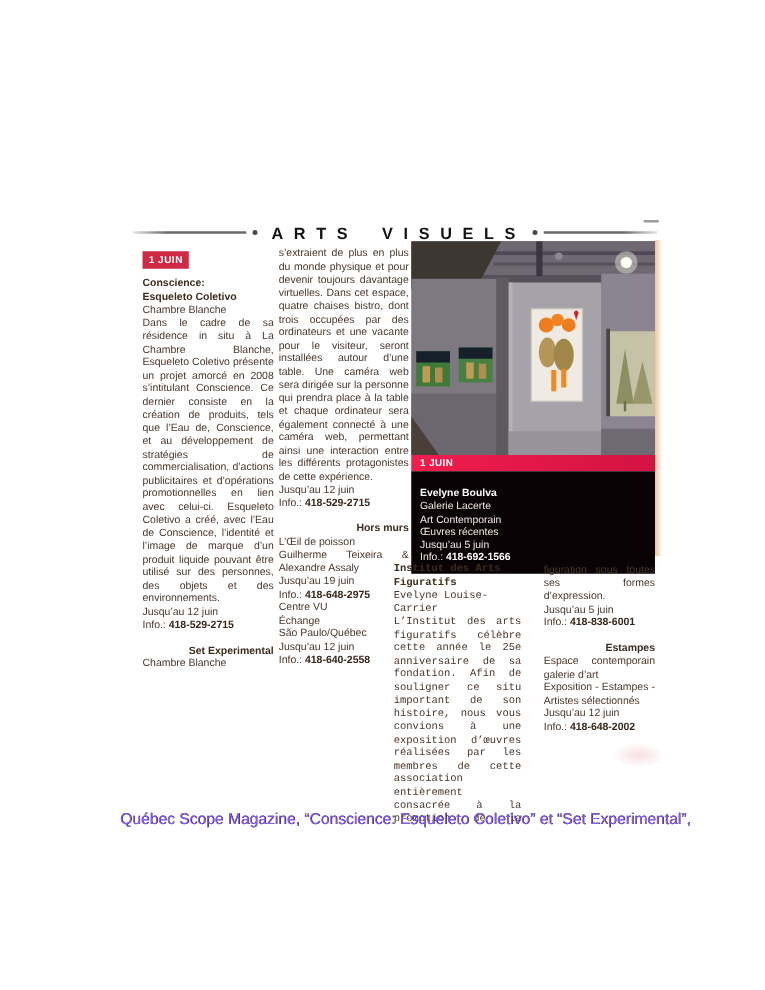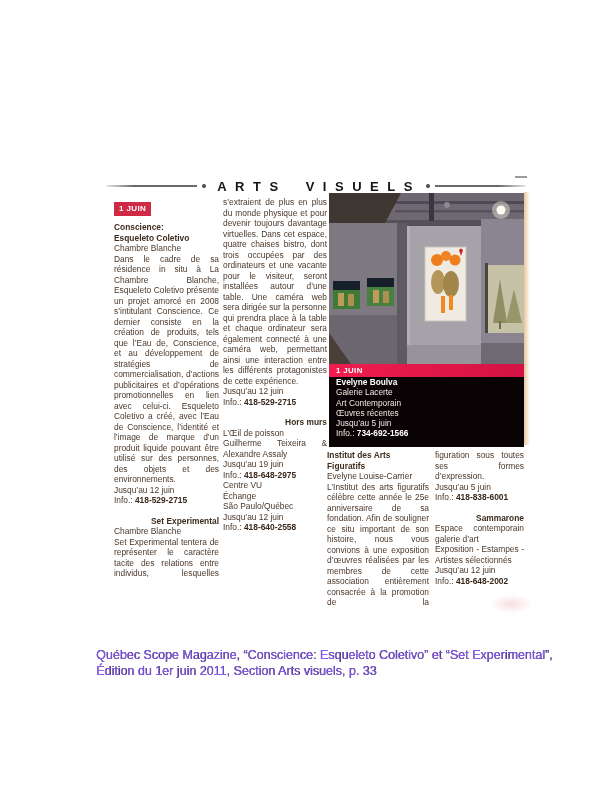--- a/index.html
+++ b/index.html
@@ -20,21 +20,21 @@
   .htitle {
     font-weight:bold; font-size:13px; color:#141414; white-space:nowrap;
     letter-spacing:8.5px; word-spacing:7px; padding-left:6px;
   }
   .artifact-dash { position:absolute; left:504px; top:176px; width:12px; height:2px; background:#9b9b9b; }
 
   
   .col { position:absolute; color:#4a372a; }
   .col1 { left:103px; top:197px; width:105px; }
   .col2 { left:212px; top:197px; width:104px; }
-  .col3 { left:316px; top:450px; width:102px; }
+  .col3 { left:304px; top:450px; width:102px;font-family:Liberation Mono, monospace; }
   .col4 { left:424px; top:450px; width:89px; }
 
   .badge {
     display:inline-block; background:#d02944; color:#fff; font-weight:bold;
     font-size:8px; line-height:1; padding:3px 5px; letter-spacing:0.4px;
     margin-bottom:6px;
   }
   .h     { font-weight:bold; font-size:8.4px; line-height:10.5px; color:#3e2c1d; }
   .pre   { white-space:pre-line; }
   .venue { font-size:8.4px; line-height:10.5px; }
@@ -45,21 +45,21 @@
   .sp    { margin-top:10px;text-align:right; }
 
   
   .photo-block { position:absolute; left:318px; top:193px; width:195px; }
   .photo-block svg { display:block; }
   .banner {
     height:13px; background:linear-gradient(90deg,#f01d4e,#d31343);
     color:#ffffff; font-size:7.8px; font-weight:bold; line-height:13px;
     padding-left:7px; letter-spacing:0.4px;
   }
-  .photo-caption { background:#0a0306; padding:0 7px 8px; }
+  .photo-caption { background:#0a0306; padding:12px 7px 8px; }
   .pc-line { color:#efe9e1; font-size:8.3px; line-height:10.3px; }
   .pc-line.bold { font-weight:bold; color:#ffffff; }
   .pc-line b { color:#ffffff; }
 
   
   .scan-edge {
     position:absolute; left:513px; top:192px; width:6px; height:253px;
     background:linear-gradient(90deg, rgba(226,178,122,0.75), rgba(255,255,255,0));
   }
   .smudge {
@@ -91,21 +91,20 @@
   <div class="col col1">
     <div class="badge">1 JUIN</div>
     <div class="h pre">Conscience:
 Esqueleto Coletivo</div>
     <div class="venue">Chambre Blanche</div>
     <p class="body">Dans le cadre de sa résidence in situ à La Chambre Blanche, Esqueleto Coletivo présente un projet amorcé en 2008 s’intitulant Conscience. Ce dernier consiste en la création de produits, tels que l’Eau de, Conscience, et au développement de stratégies de commercialisation, d’actions publicitaires et d’opérations promotionnelles en lien avec celui-ci. Esqueleto Coletivo a créé, avec l’Eau de Conscience, l’identité et l’image de marque d’un produit liquide pouvant être utilisé sur des personnes, des objets et des environnements.</p>
     <div class="line">Jusqu’au 12 juin</div>
     <div class="line"><span>Info.: </span><b>418-529-2715</b></div>
     <div class="h sp">Set Experimental</div>
     <div class="venue">Chambre Blanche</div>
-    <p class="body justify-last">Set Experimental tentera de représenter le caractère tacite des relations entre individus, lesquelles</p>
   </div>
 
   <div class="col col2">
     <p class="body">s’extraient de plus en plus du monde physique et pour devenir toujours davantage virtuelles. Dans cet espace, quatre chaises bistro, dont trois occupées par des ordinateurs et une vacante pour le visiteur, seront installées autour d’une table. Une caméra web sera dirigée sur la personne qui prendra place à la table et chaque ordinateur sera également connecté à une caméra web, permettant ainsi une interaction entre les différents protagonistes de cette expérience.</p>
     <div class="line">Jusqu’au 12 juin</div>
     <div class="line"><span>Info.: </span><b>418-529-2715</b></div>
     <div class="h sp">Hors murs</div>
     <div class="venue">L’Œil de poisson</div>
     <p class="body">Guilherme Teixeira &amp; Alexandre Assaly</p>
     <div class="line">Jusqu’au 19 juin</div>
@@ -178,42 +177,41 @@
         </g>
       </g>
     </svg>
     <div class="banner">1 JUIN</div>
     <div class="photo-caption">
       <div class="pc-line bold">Evelyne Boulva</div>
       <div class="pc-line">Galerie Lacerte</div>
       <div class="pc-line">Art Contemporain</div>
       <div class="pc-line">Œuvres récentes</div>
       <div class="pc-line">Jusqu’au 5 juin</div>
-      <div class="pc-line"><span>Info.: </span><b>734-692-1566</b></div>
+      <div class="pc-line"><span>Info.: </span><b>418-692-1566</b></div>
     </div>
   </div>
 
   <div class="col col3">
     <div class="h">Institut des Arts Figuratifs</div>
     <div class="venue">Evelyne Louise-Carrier</div>
     <p class="body justify-last">L’Institut des arts figuratifs célèbre cette année le 25e anniversaire de sa fondation. Afin de souligner ce situ important de son histoire, nous vous convions à une exposition d’œuvres réalisées par les membres de cette association entièrement consacrée à la promotion de la</p>
   </div>
 
   <div class="col col4">
     <p class="body">figuration sous toutes ses formes d’expression.</p>
     <div class="line">Jusqu’au 5 juin</div>
     <div class="line"><span>Info.: </span><b>418-838-6001</b></div>
-    <div class="h sp">Sammarone</div>
+    <div class="h sp">Estampes</div>
     <p class="body">Espace contemporain galerie d’art</p>
     <p class="body">Exposition - Estampes - Artistes sélectionnés</p>
     <div class="line">Jusqu’au 12 juin</div>
     <div class="line"><span>Info.: </span><b>418-648-2002</b></div>
   </div>
 
   <div class="scan-edge"></div>
   <div class="smudge"></div>
 
   <div class="caption">
     <div>Québec Scope Magazine, “Conscience: Esqueleto Coletivo” et “Set Experimental”,</div>
-    <div>Édition du 1er juin 2011, Section Arts visuels, p. 33</div>
   </div>
 
 </div>
 
 </body></html>

